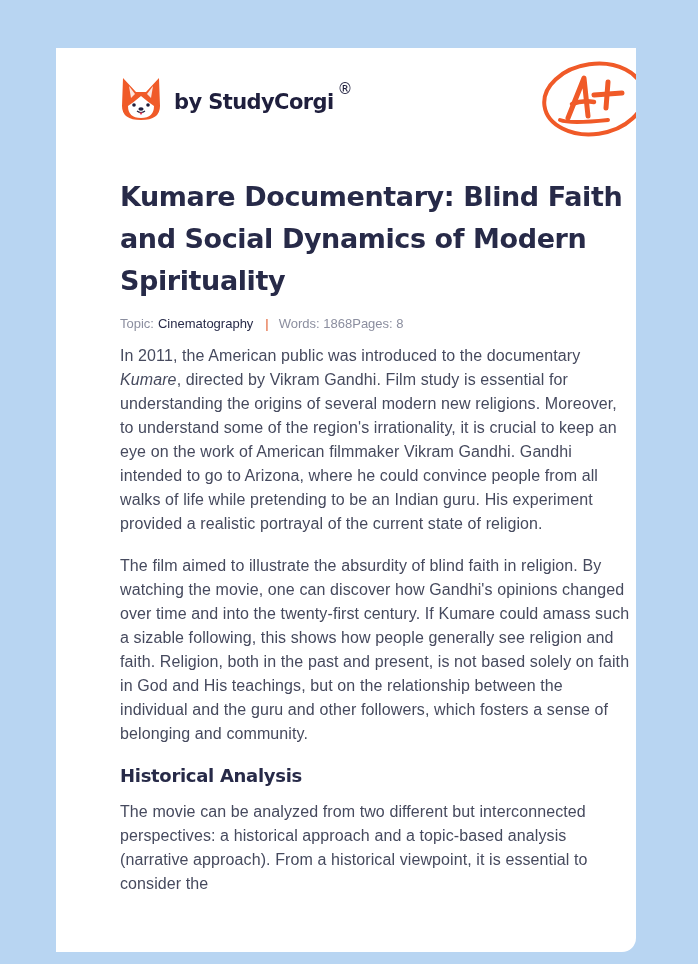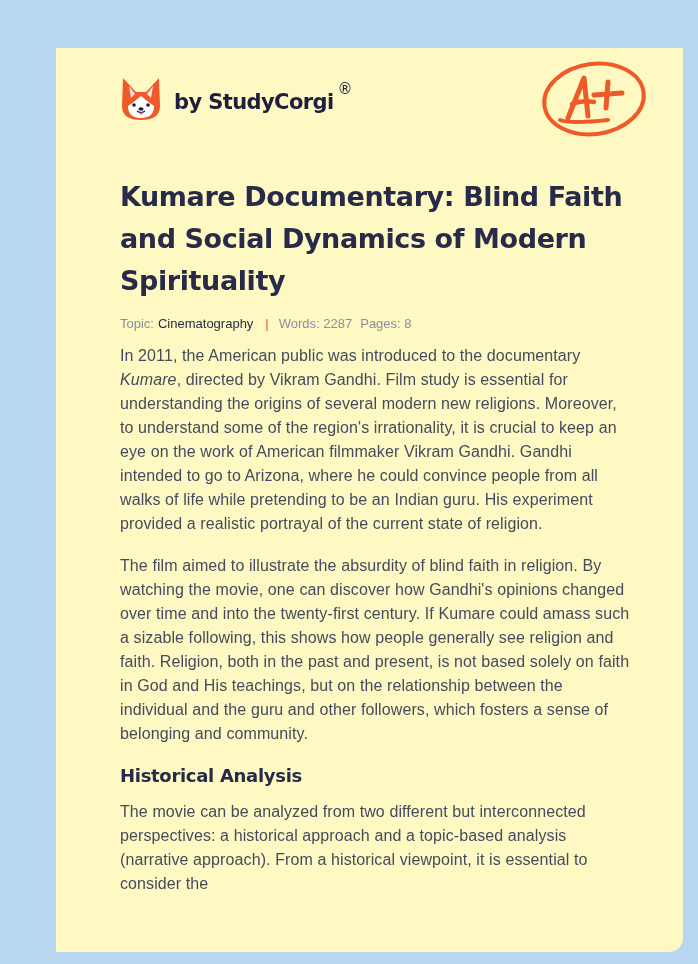--- a/index.html
+++ b/index.html
@@ -7,23 +7,23 @@
       width: 698px;
       height: 964px;
       background: #b8d5f2;
       overflow: hidden;
       font-family: "Liberation Sans", "DejaVu Sans", sans-serif;
     }
     .page {
       position: absolute;
       left: 56px;
       top: 48px;
-      width: 627px;
+      width: 580px;
       height: 904px;
-      background: #fef9c3;
+      background: #ffffff;
       border-radius: 0 0 14px 0;
       overflow: hidden;
       text-decoration: underline;
     }
     .header {
       position: absolute;
       left: 0; top: 0;
       width: 100%;
       height: 110px;
     }
@@ -81,21 +81,21 @@
     .meta {
       margin-top: 12px;
       font-size: 13px;
       color: #8b8e9f;
       display: flex;
       align-items: center;
       height: 18px;
     }
     .meta .topic-value { color: #272a48; margin-left: 4px; }
     .meta .sep { color: #e0592a; margin: 0 10px 0 12px; }
-    .meta .pages { margin-left: 8px; }
+    .meta .pages { }
     .section-heading {
       font-family: "DejaVu Sans", sans-serif;
       font-weight: bold;
       font-size: 18px;
       color: #272a48;
       letter-spacing: -0.3px;
       line-height: 24px;
     }
     .h-intro { margin-top: 24px; }
     .h-hist { margin-top: 18px; }
@@ -139,21 +139,21 @@
     </svg>
   </div>
 
   <div class="content">
     <h1 class="title">Kumare Documentary: Blind Faith and Social Dynamics of Modern Spirituality</h1>
 
     <div class="meta">
       <span>Topic:</span>
       <span class="topic-value">Cinematography</span>
       <span class="sep">|</span>
-      <span>Words: 2287</span>
+      <span>Words: 1868</span>
       <span class="pages">Pages: 8</span>
     </div>
 
     <p class="para"><span>In 2011, the American public was introduced to the documentary </span><em>Kumare</em><span>, directed by Vikram Gandhi. Film study is essential for understanding the origins of several modern new religions. Moreover, to understand some of the region's irrationality, it is crucial to keep an eye on the work of American filmmaker Vikram Gandhi. Gandhi intended to go to Arizona, where he could convince people from all walks of life while pretending to be an Indian guru. His experiment provided a realistic portrayal of the current state of religion.</span></p>
     <p class="para">The film aimed to illustrate the absurdity of blind faith in religion. By watching the movie, one can discover how Gandhi's opinions changed over time and into the twenty-first century. If Kumare could amass such a sizable following, this shows how people generally see religion and faith. Religion, both in the past and present, is not based solely on faith in God and His teachings, but on the relationship between the individual and the guru and other followers, which fosters a sense of belonging and community.</p>
 
     <h2 class="section-heading h-hist">Historical Analysis</h2>
     <p class="para">The movie can be analyzed from two different but interconnected perspectives: a historical approach and a topic-based analysis (narrative approach). From a historical viewpoint, it is essential to consider the</p>
   </div>
 </div>

